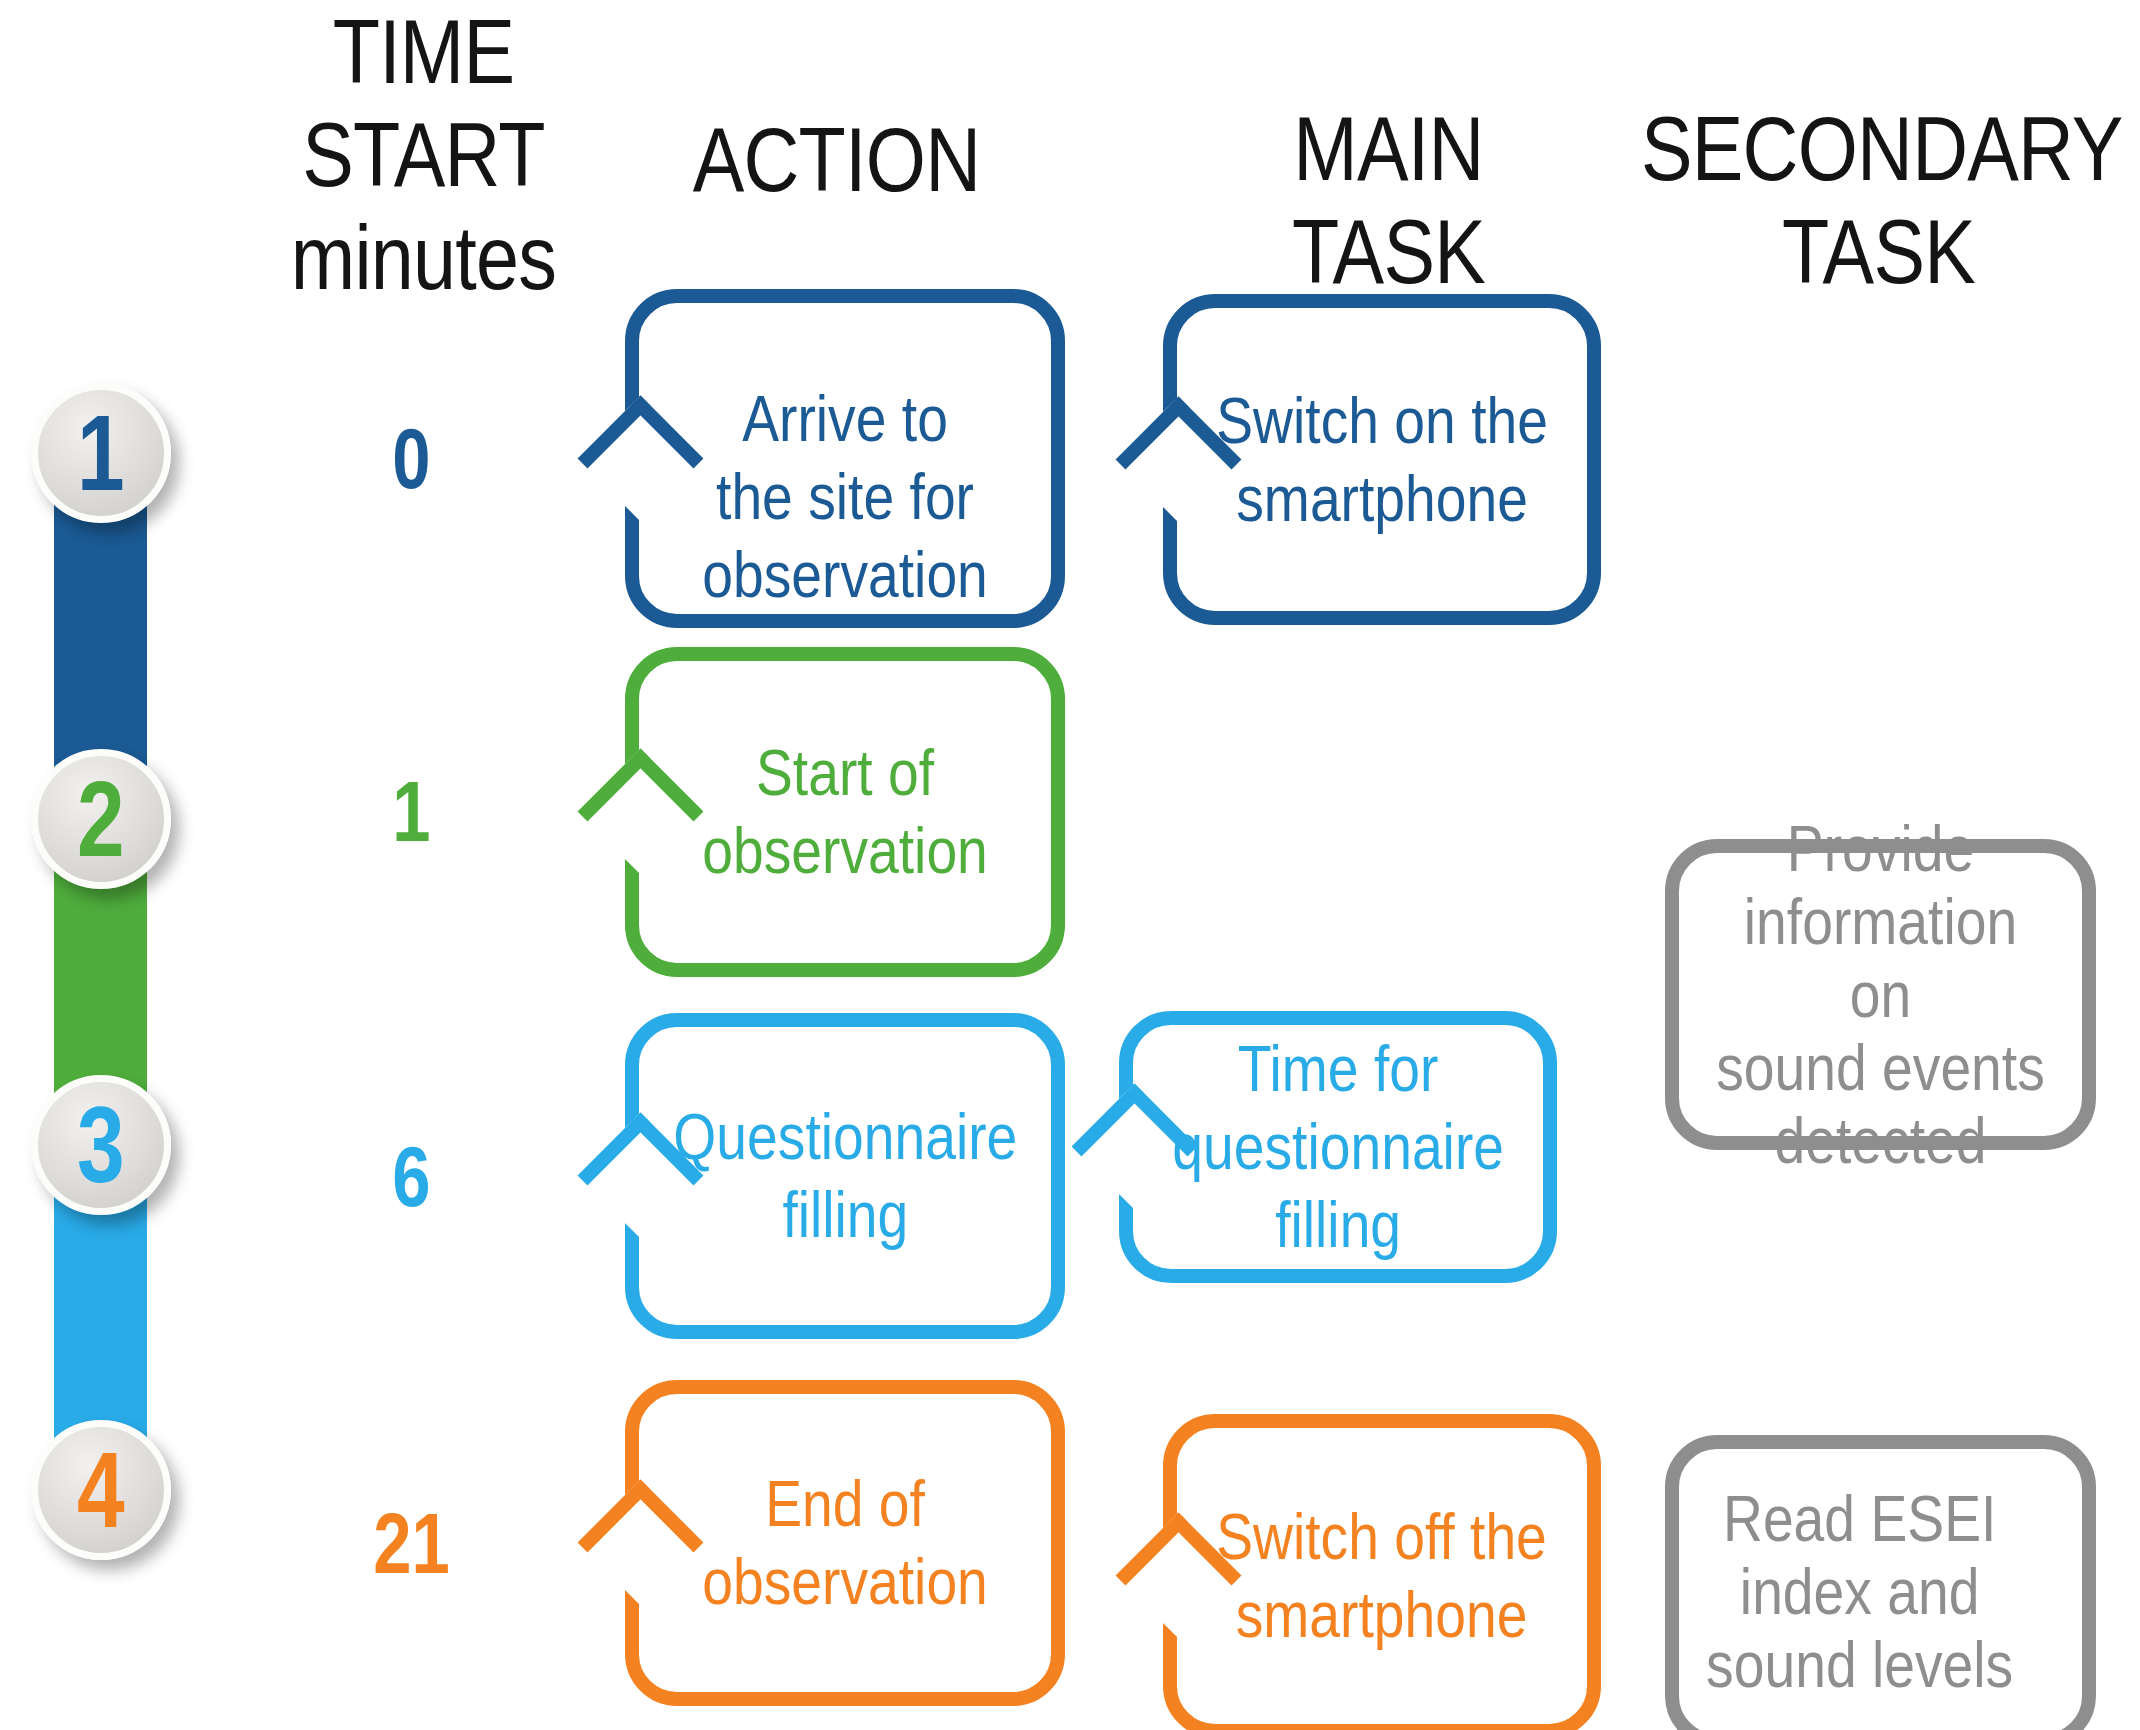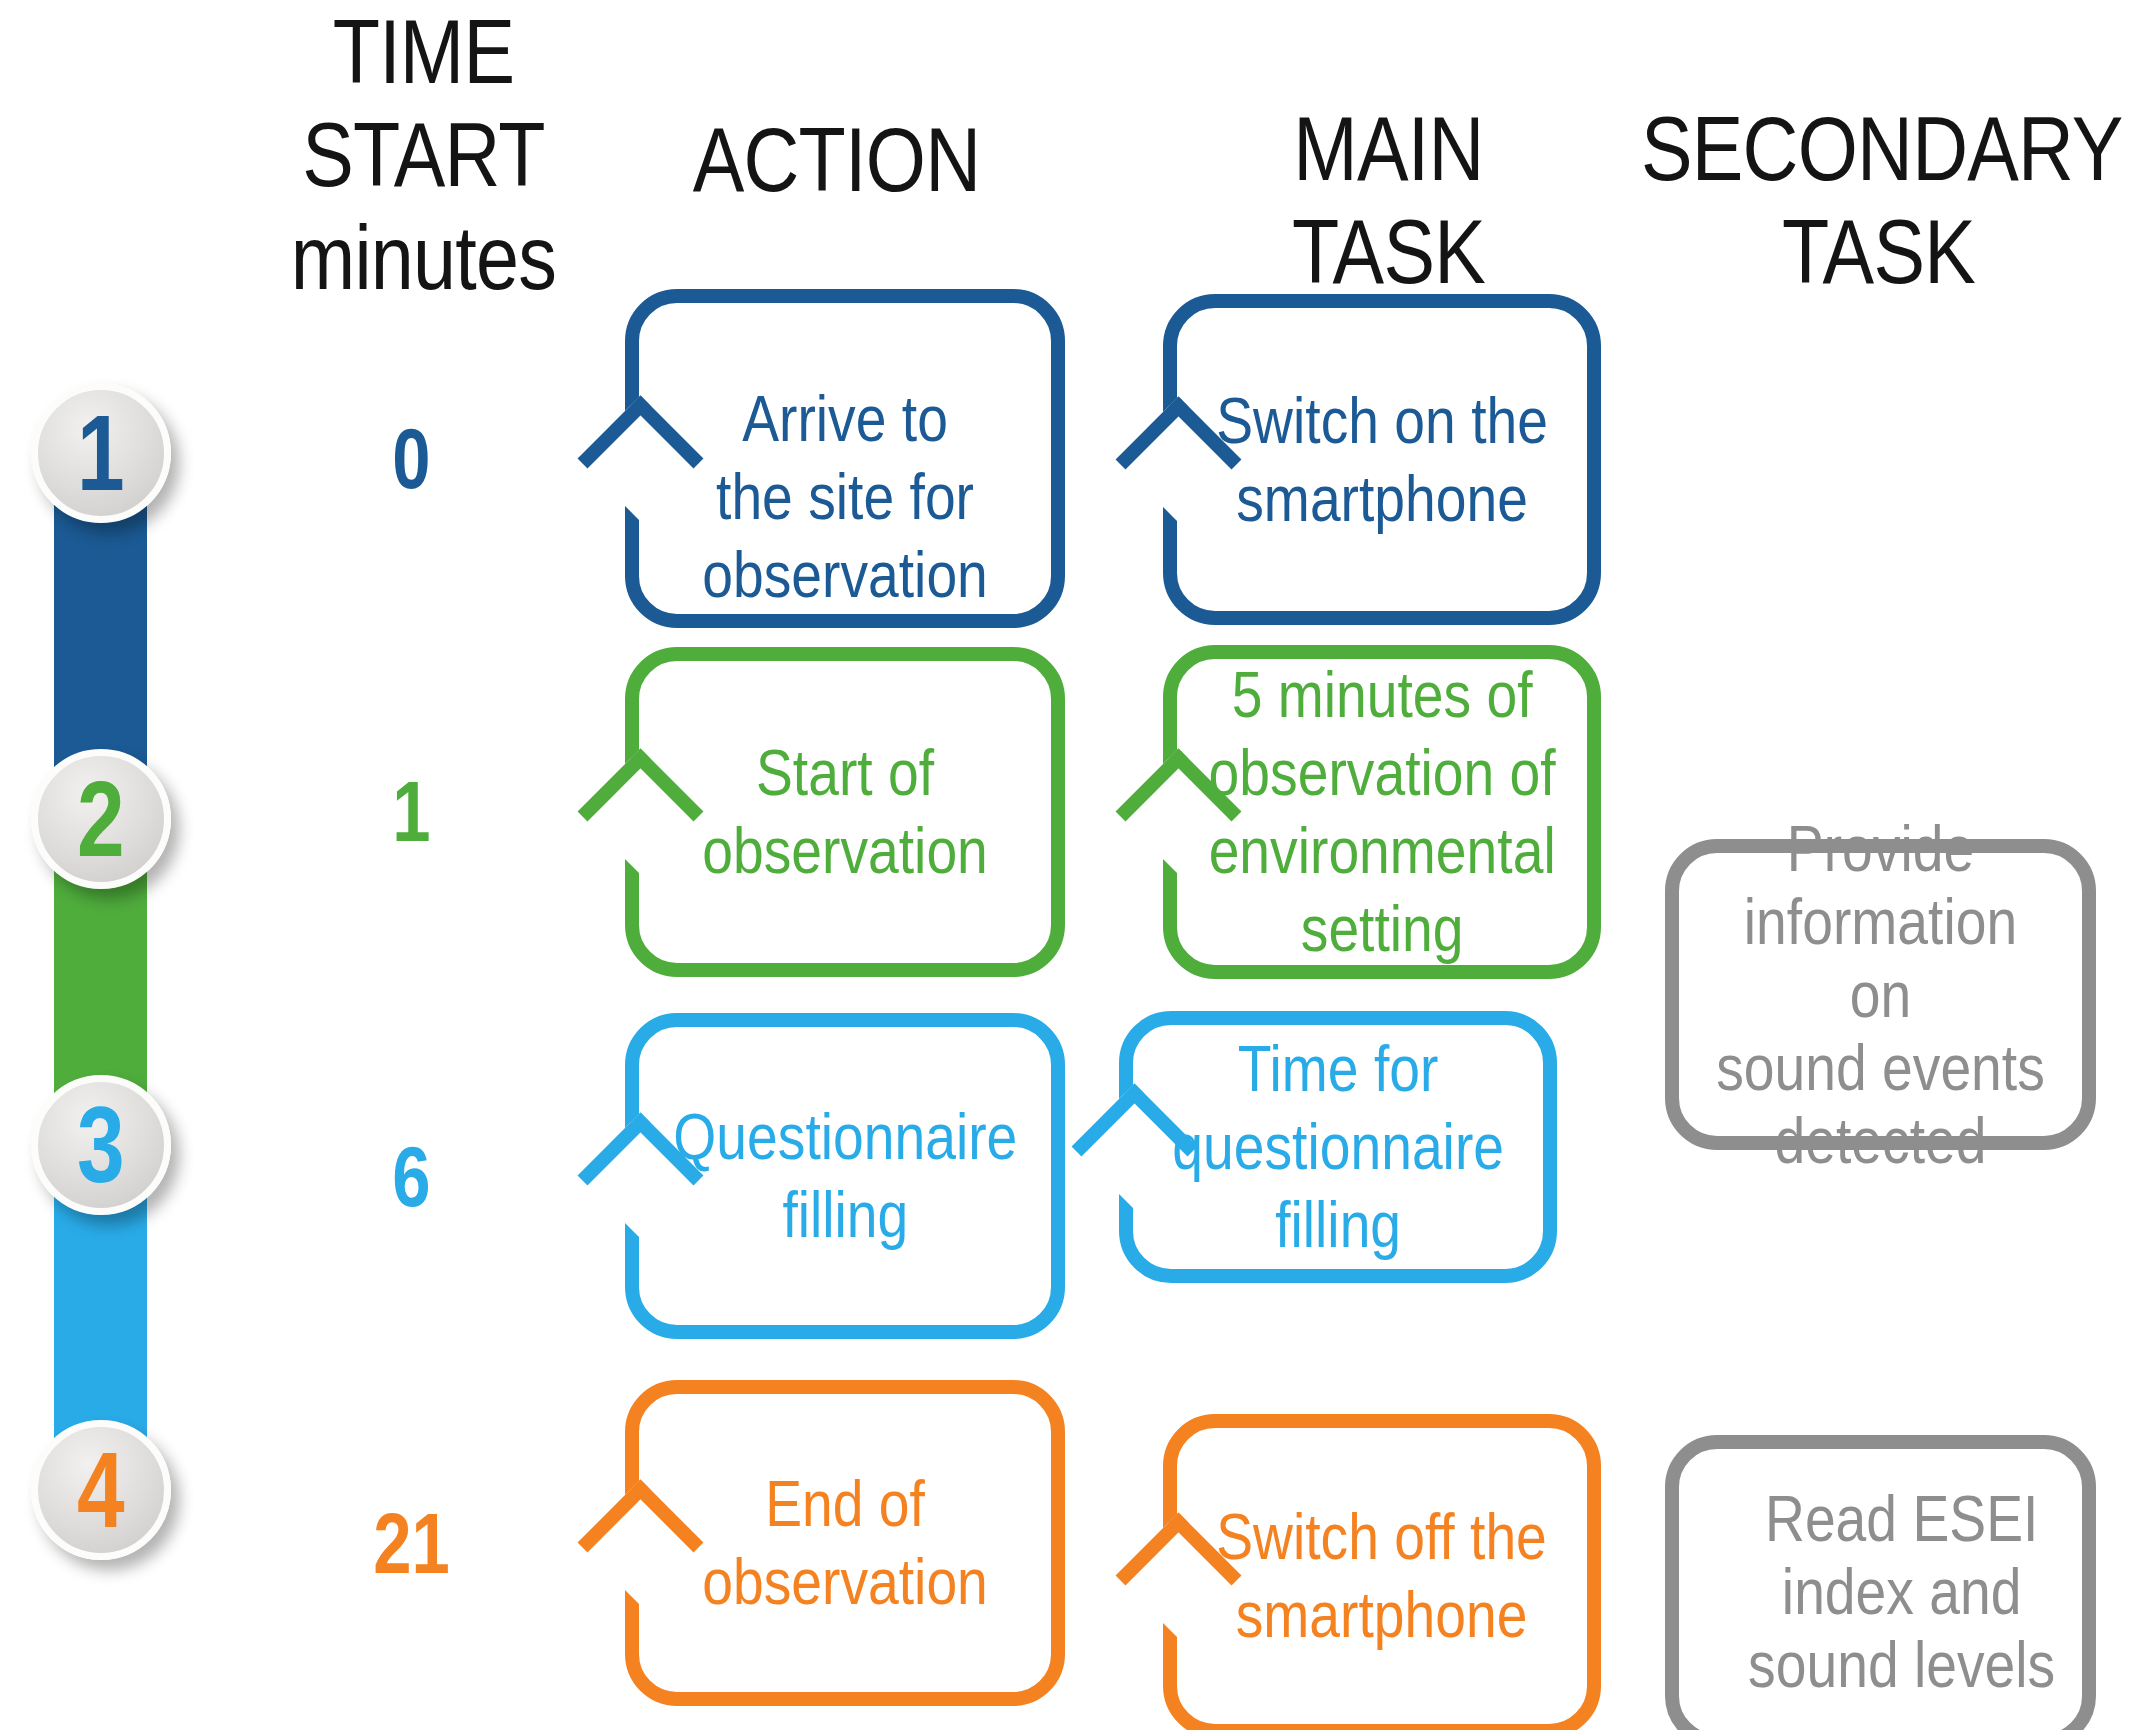--- a/index.html
+++ b/index.html
@@ -48,21 +48,21 @@
     transform:rotate(45deg);
   }
   .btxt{
     text-align:center;font-size:65px;line-height:78px;color:var(--c);
     transform:scaleX(.85);transform-origin:50% 50%;
   }
   
   .graybox{
     position:absolute;box-sizing:border-box;background:#fff;
     border:14px solid var(--c);border-radius:52px;
-    display:flex;align-items:center;justify-content:flex-end;
+    display:flex;align-items:center;justify-content:flex-start;
   }
   .gtxt{
     text-align:center;font-size:65px;line-height:73px;color:var(--c);
     transform:scaleX(.85);transform-origin:50% 50%;
   }
 </style>
 </head>
 <body>
 
 <div class="canvas">
@@ -113,26 +113,20 @@
   </div>
   <div class="bubble" style="left: 625px; top: 1380px; width: 440px; height: 326px; align-items: center; --c: #F58220;">
     <div class="btxt pre">End of
 observation</div>
   </div>
 
   <div class="bubble" style="left: 1163px; top: 294px; width: 438px; height: 331px; --c: #1B5A94;">
     <div class="btxt pre">Switch on the
 smartphone</div>
   </div>
-  <div class="bubble" style="left: 1163px; top: 645px; width: 438px; height: 334px; --c: #4FAD3C;">
-    <div class="btxt pre">5 minutes of
-observation of
-environmental
-setting</div>
-  </div>
   <div class="bubble" style="left: 1119px; top: 1011px; width: 438px; height: 272px; --c: #29ABE8;">
     <div class="btxt pre">Time for
 questionnaire
 filling</div>
   </div>
   <div class="bubble" style="left: 1163px; top: 1382px; width: 438px; height: 324px; margin-top: 32px; --c: #F58220;">
     <div class="btxt pre">Switch off the
 smartphone</div>
   </div>
 

